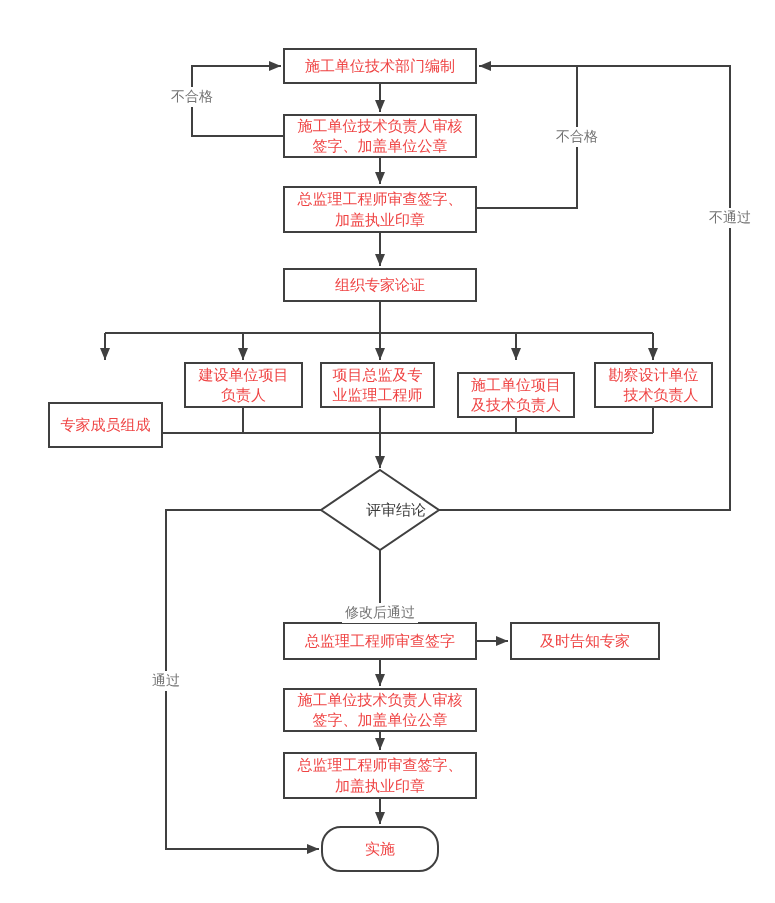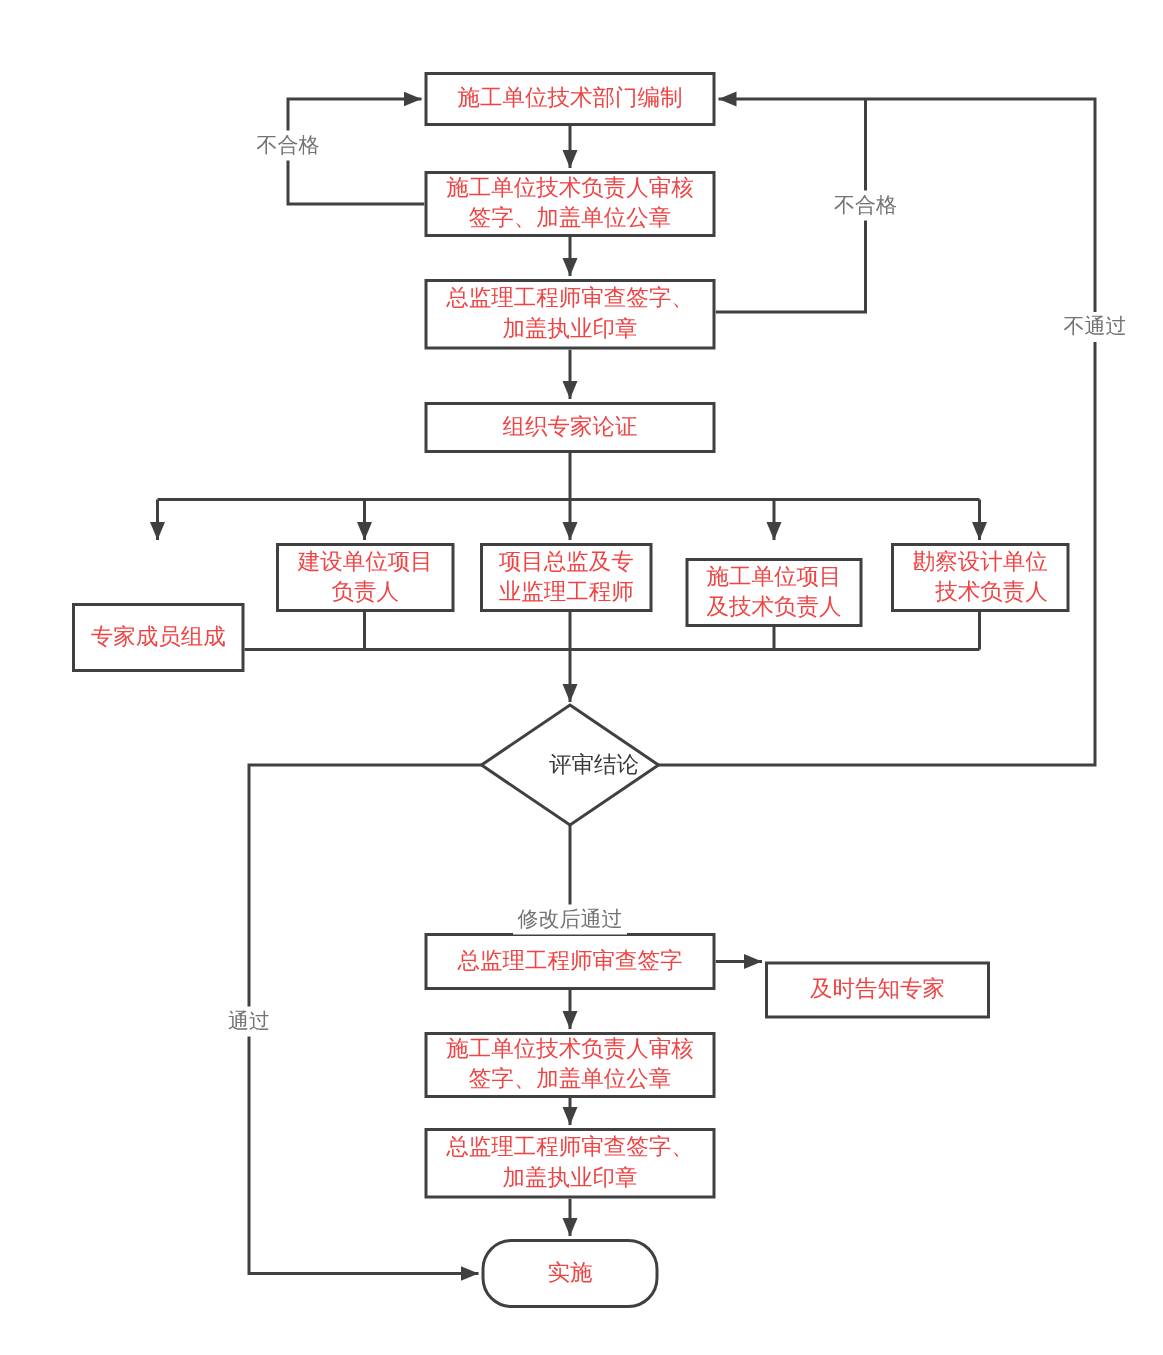--- a/index.html
+++ b/index.html
@@ -126,21 +126,21 @@
   <div class="node" style="left:457px; top:372px; width:118px; height:46px;text-align:right;">施工单位项目
 及技术负责人</div>
 
   <div class="node" style="left:594px; top:362px; width:119px; height:46px;text-align:right;">勘察设计单位
 技术负责人</div>
 
   <div class="diamond-label" style="left:380px; top:510px;">评审结论</div>
 
   <div class="node" style="left:283px; top:622px; width:194px; height:38px;">总监理工程师审查签字</div>
 
-  <div class="node" style="left:510px; top:622px; width:150px; height:38px;margin-top:19px;">及时告知专家</div>
+  <div class="node" style="left:510px; top:622px; width:150px; height:38px;">及时告知专家</div>
 
   <div class="node" style="left:283px; top:688px; width:194px; height:44px;">施工单位技术负责人审核
 签字、加盖单位公章</div>
 
   <div class="node" style="left:283px; top:752px; width:194px; height:47px;">总监理工程师审查签字、
 加盖执业印章</div>
 
   <div class="node" style="left:321px; top:826px; width:118px; height:46px;border-radius:20px;">实施</div>
 
   <div class="edge-label" style="left:192px; top:97px;">不合格</div>

